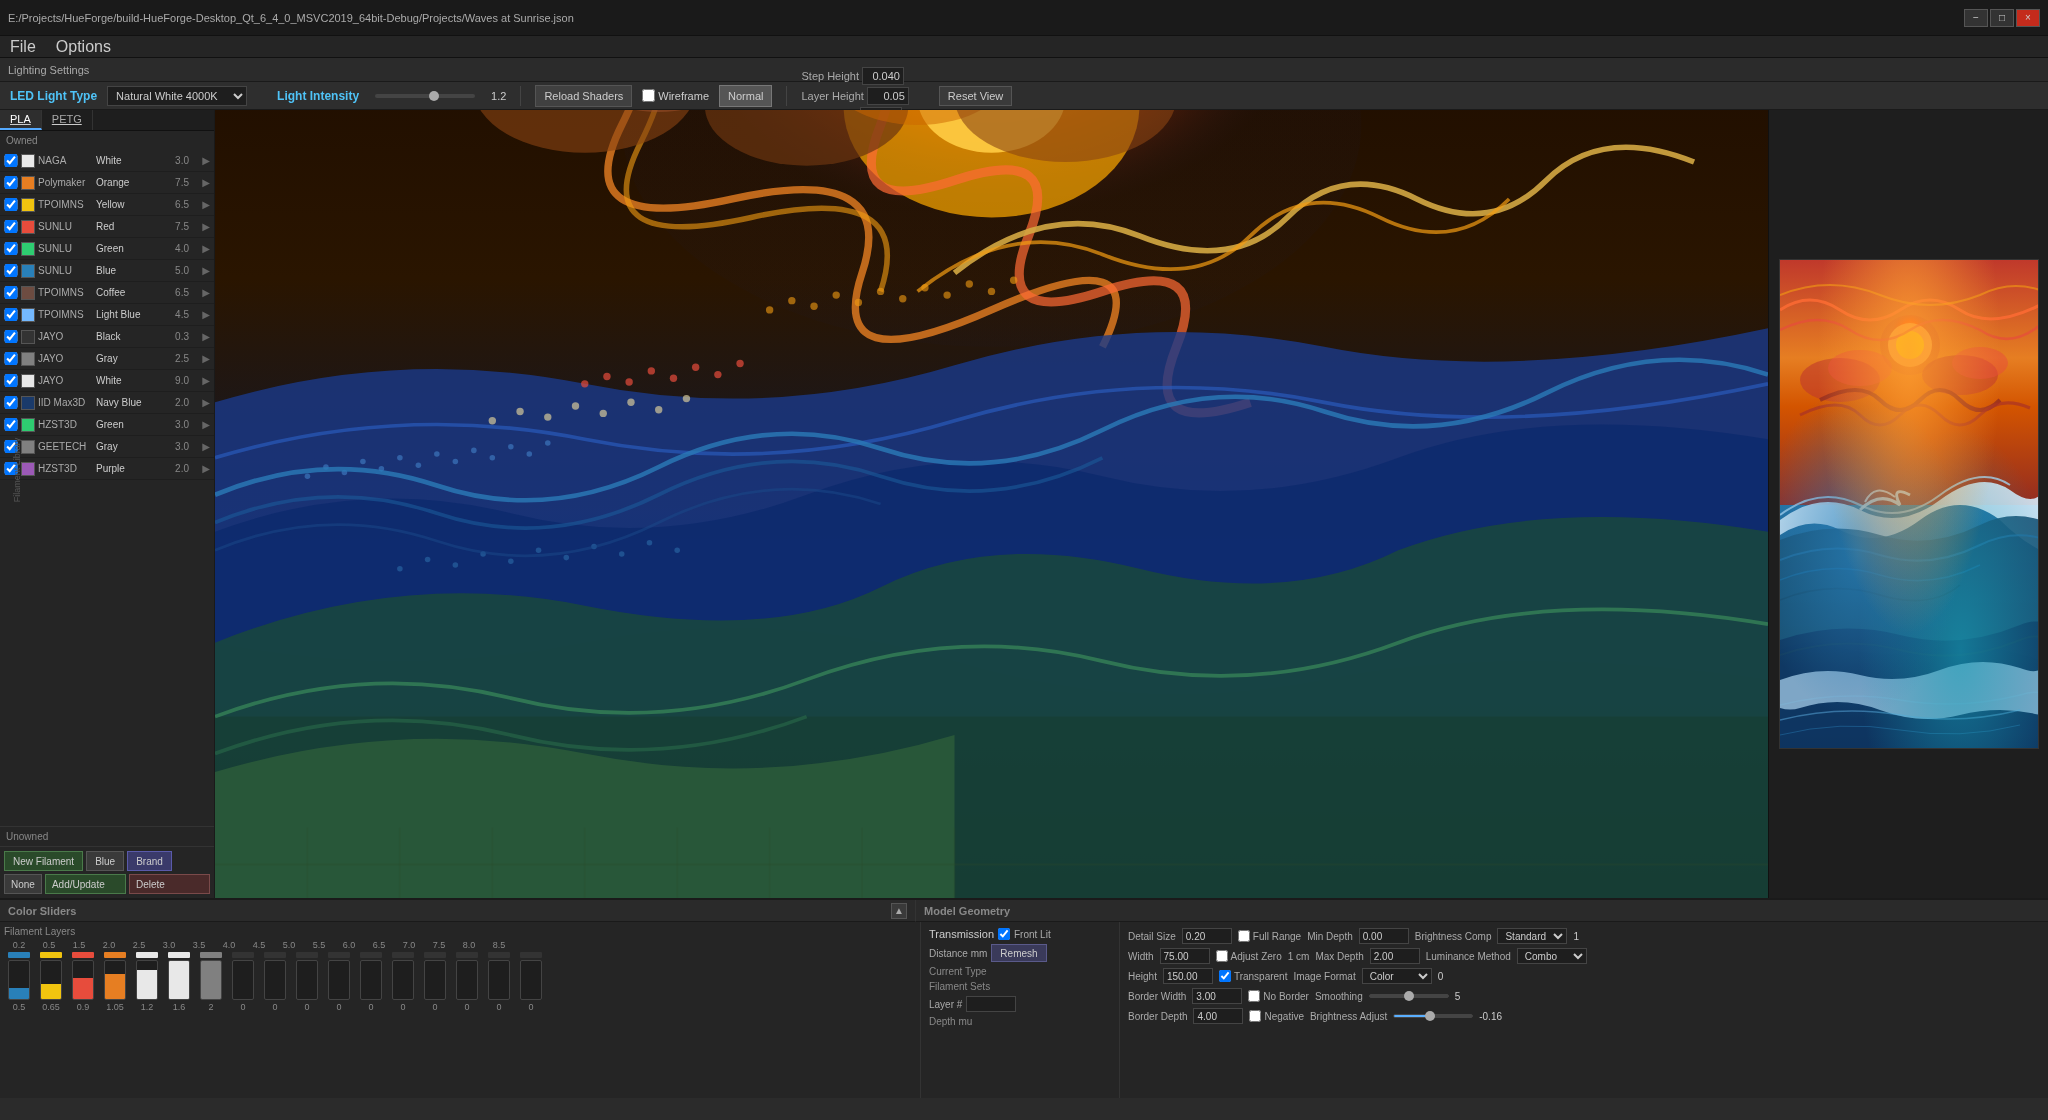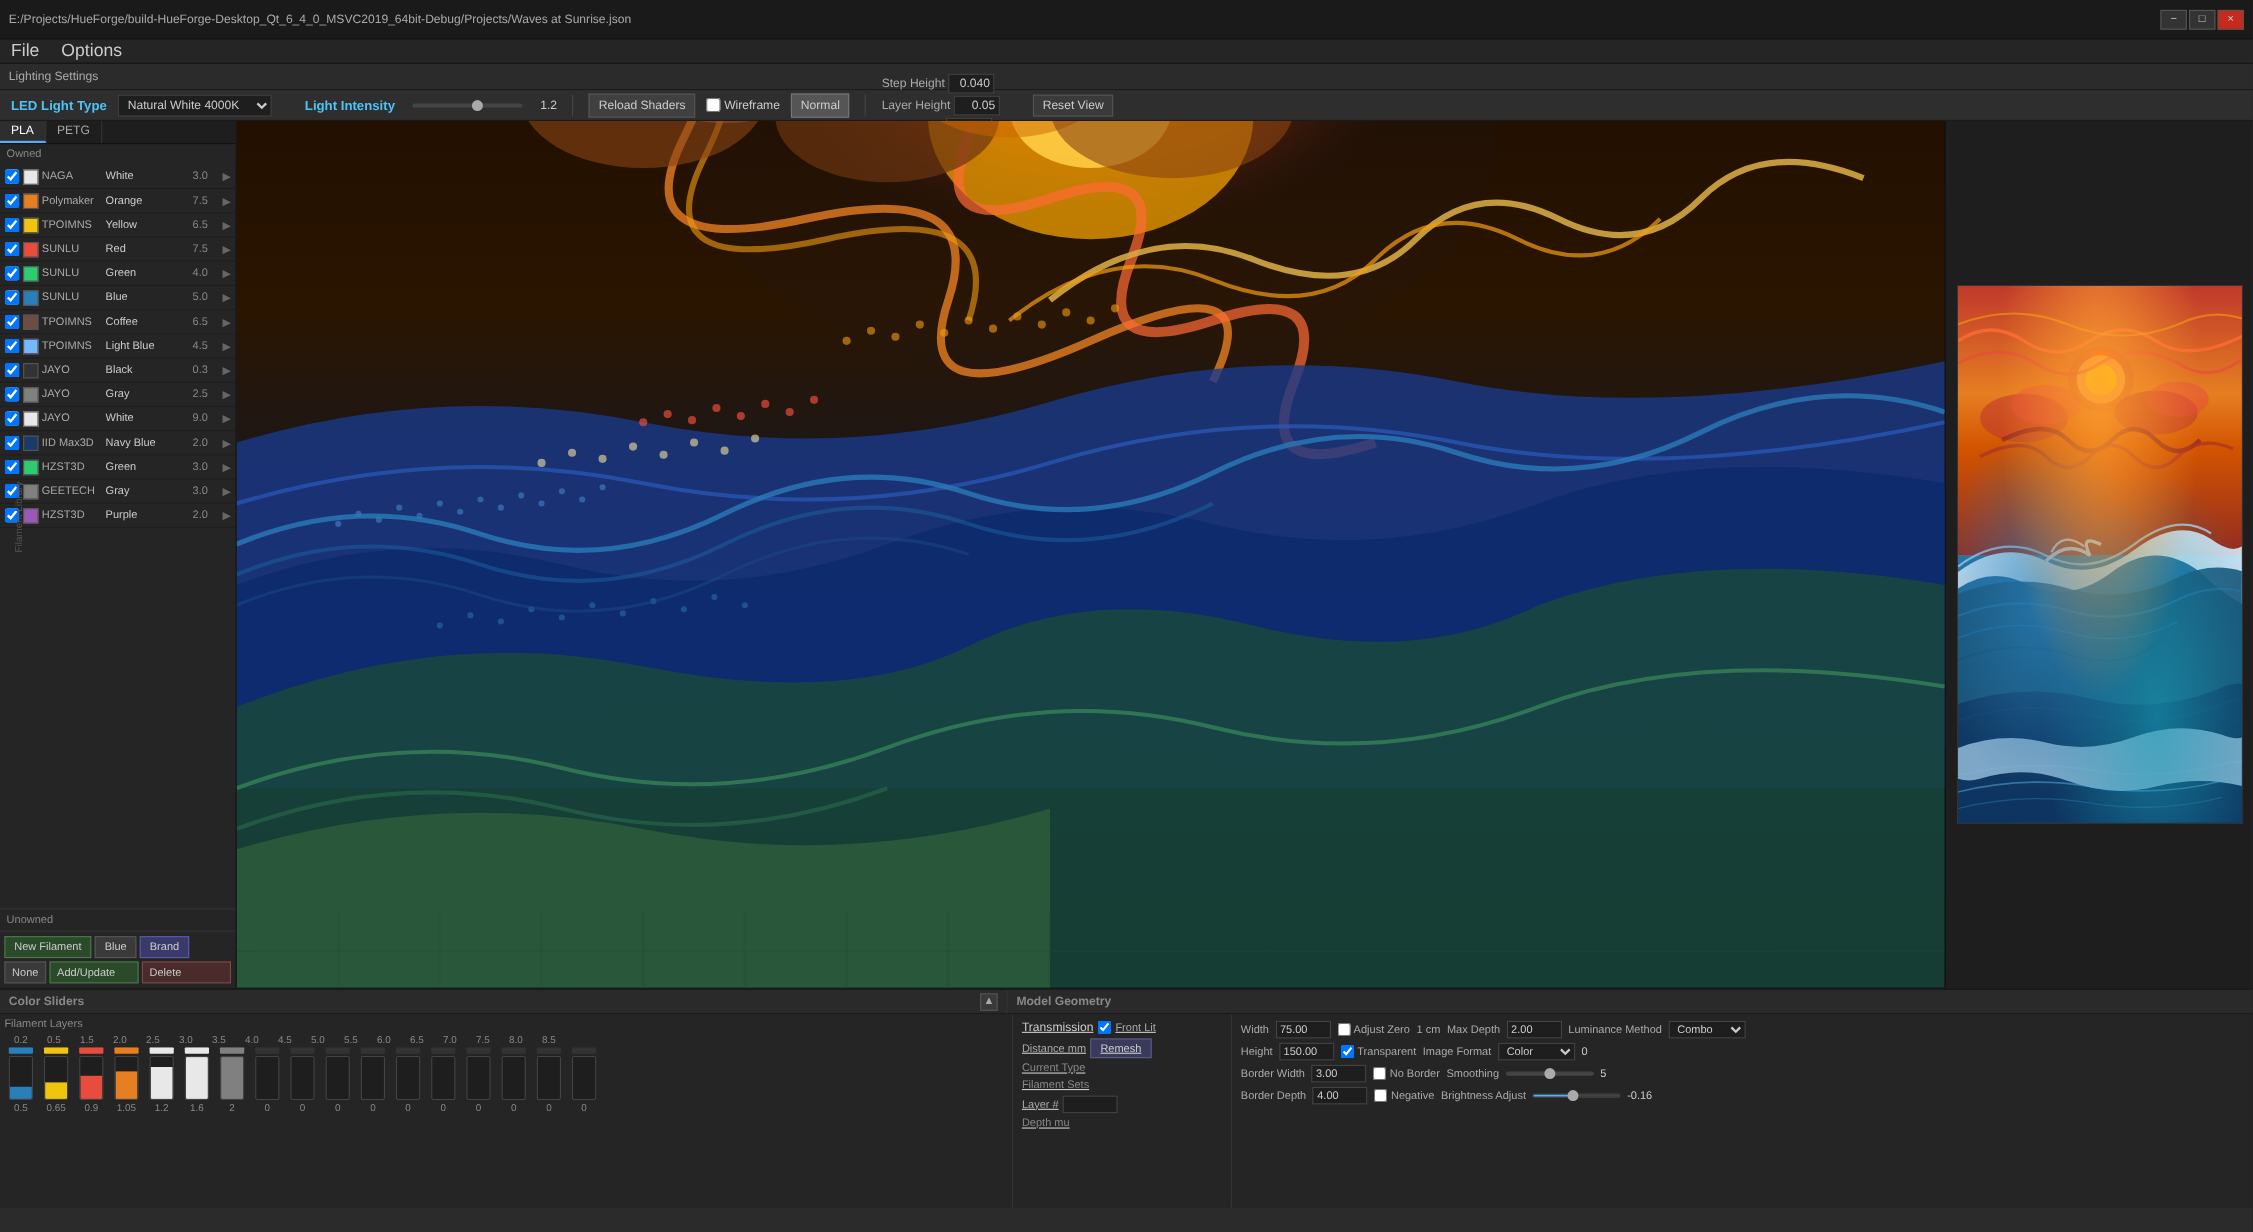--- a/index.html
+++ b/index.html
@@ -161,20 +161,21 @@
       display: flex;
       flex-direction: column;
       height: 100%;
       position: relative;
     }
 
     .filament-tabs {
       display: flex;
       background: #1e1e1e;
       border-bottom: 1px solid #111;
+      text-decoration: underline;
     }
     .fil-tab {
       padding: 3px 10px;
       font-size: 11px;
       color: #aaa;
       cursor: pointer;
       border-right: 1px solid #333;
     }
     .fil-tab.active {
       background: #2e2e2e;
@@ -424,21 +425,20 @@
       margin-top: 2px;
     }
 
     
     #transmission-panel {
       width: 200px;
       background: #252525;
       border-left: 1px solid #333;
       border-right: 1px solid #333;
       padding: 6px 8px;
-      text-decoration: underline;
     }
     .trans-row {
       display: flex;
       align-items: center;
       gap: 4px;
       margin-bottom: 4px;
       font-size: 10px;
       color: #aaa;
     }
     .trans-row input[type="checkbox"] { width: 12px; height: 12px; }
@@ -1213,20 +1213,35 @@
         <span>Layer #</span>
         <input type="text" class="layer-num-input" style="">
       </div>
       <div class="trans-row">
         <span class="depth-label">Depth mu</span>
       </div>
     </div>
 
     <div id="model-geometry">
 
+      <div class="geom-row">
+        <span>Detail Size</span>
+        <input type="text" class="geom-input" value="0.20" style="">
+        <label class="geom-checkbox-row">
+          <input type="checkbox" style="">
+          <span>Full Range</span>
+        </label>
+        <span>Min Depth</span>
+        <input type="text" class="geom-input" value="0.00" style="">
+        <span>Brightness Comp</span>
+        <select class="combo-select">
+          <option>Standard</option>
+        </select>
+        <span class="geom-value">1</span>
+      </div>
 
       <div class="geom-row">
         <span>Width</span>
         <input type="text" class="geom-input" value="75.00" style="">
         <label class="geom-checkbox-row">
           <input type="checkbox" style="">
           <span>Adjust Zero</span>
         </label>
         <span>1 cm</span>
         <span>Max Depth</span>

